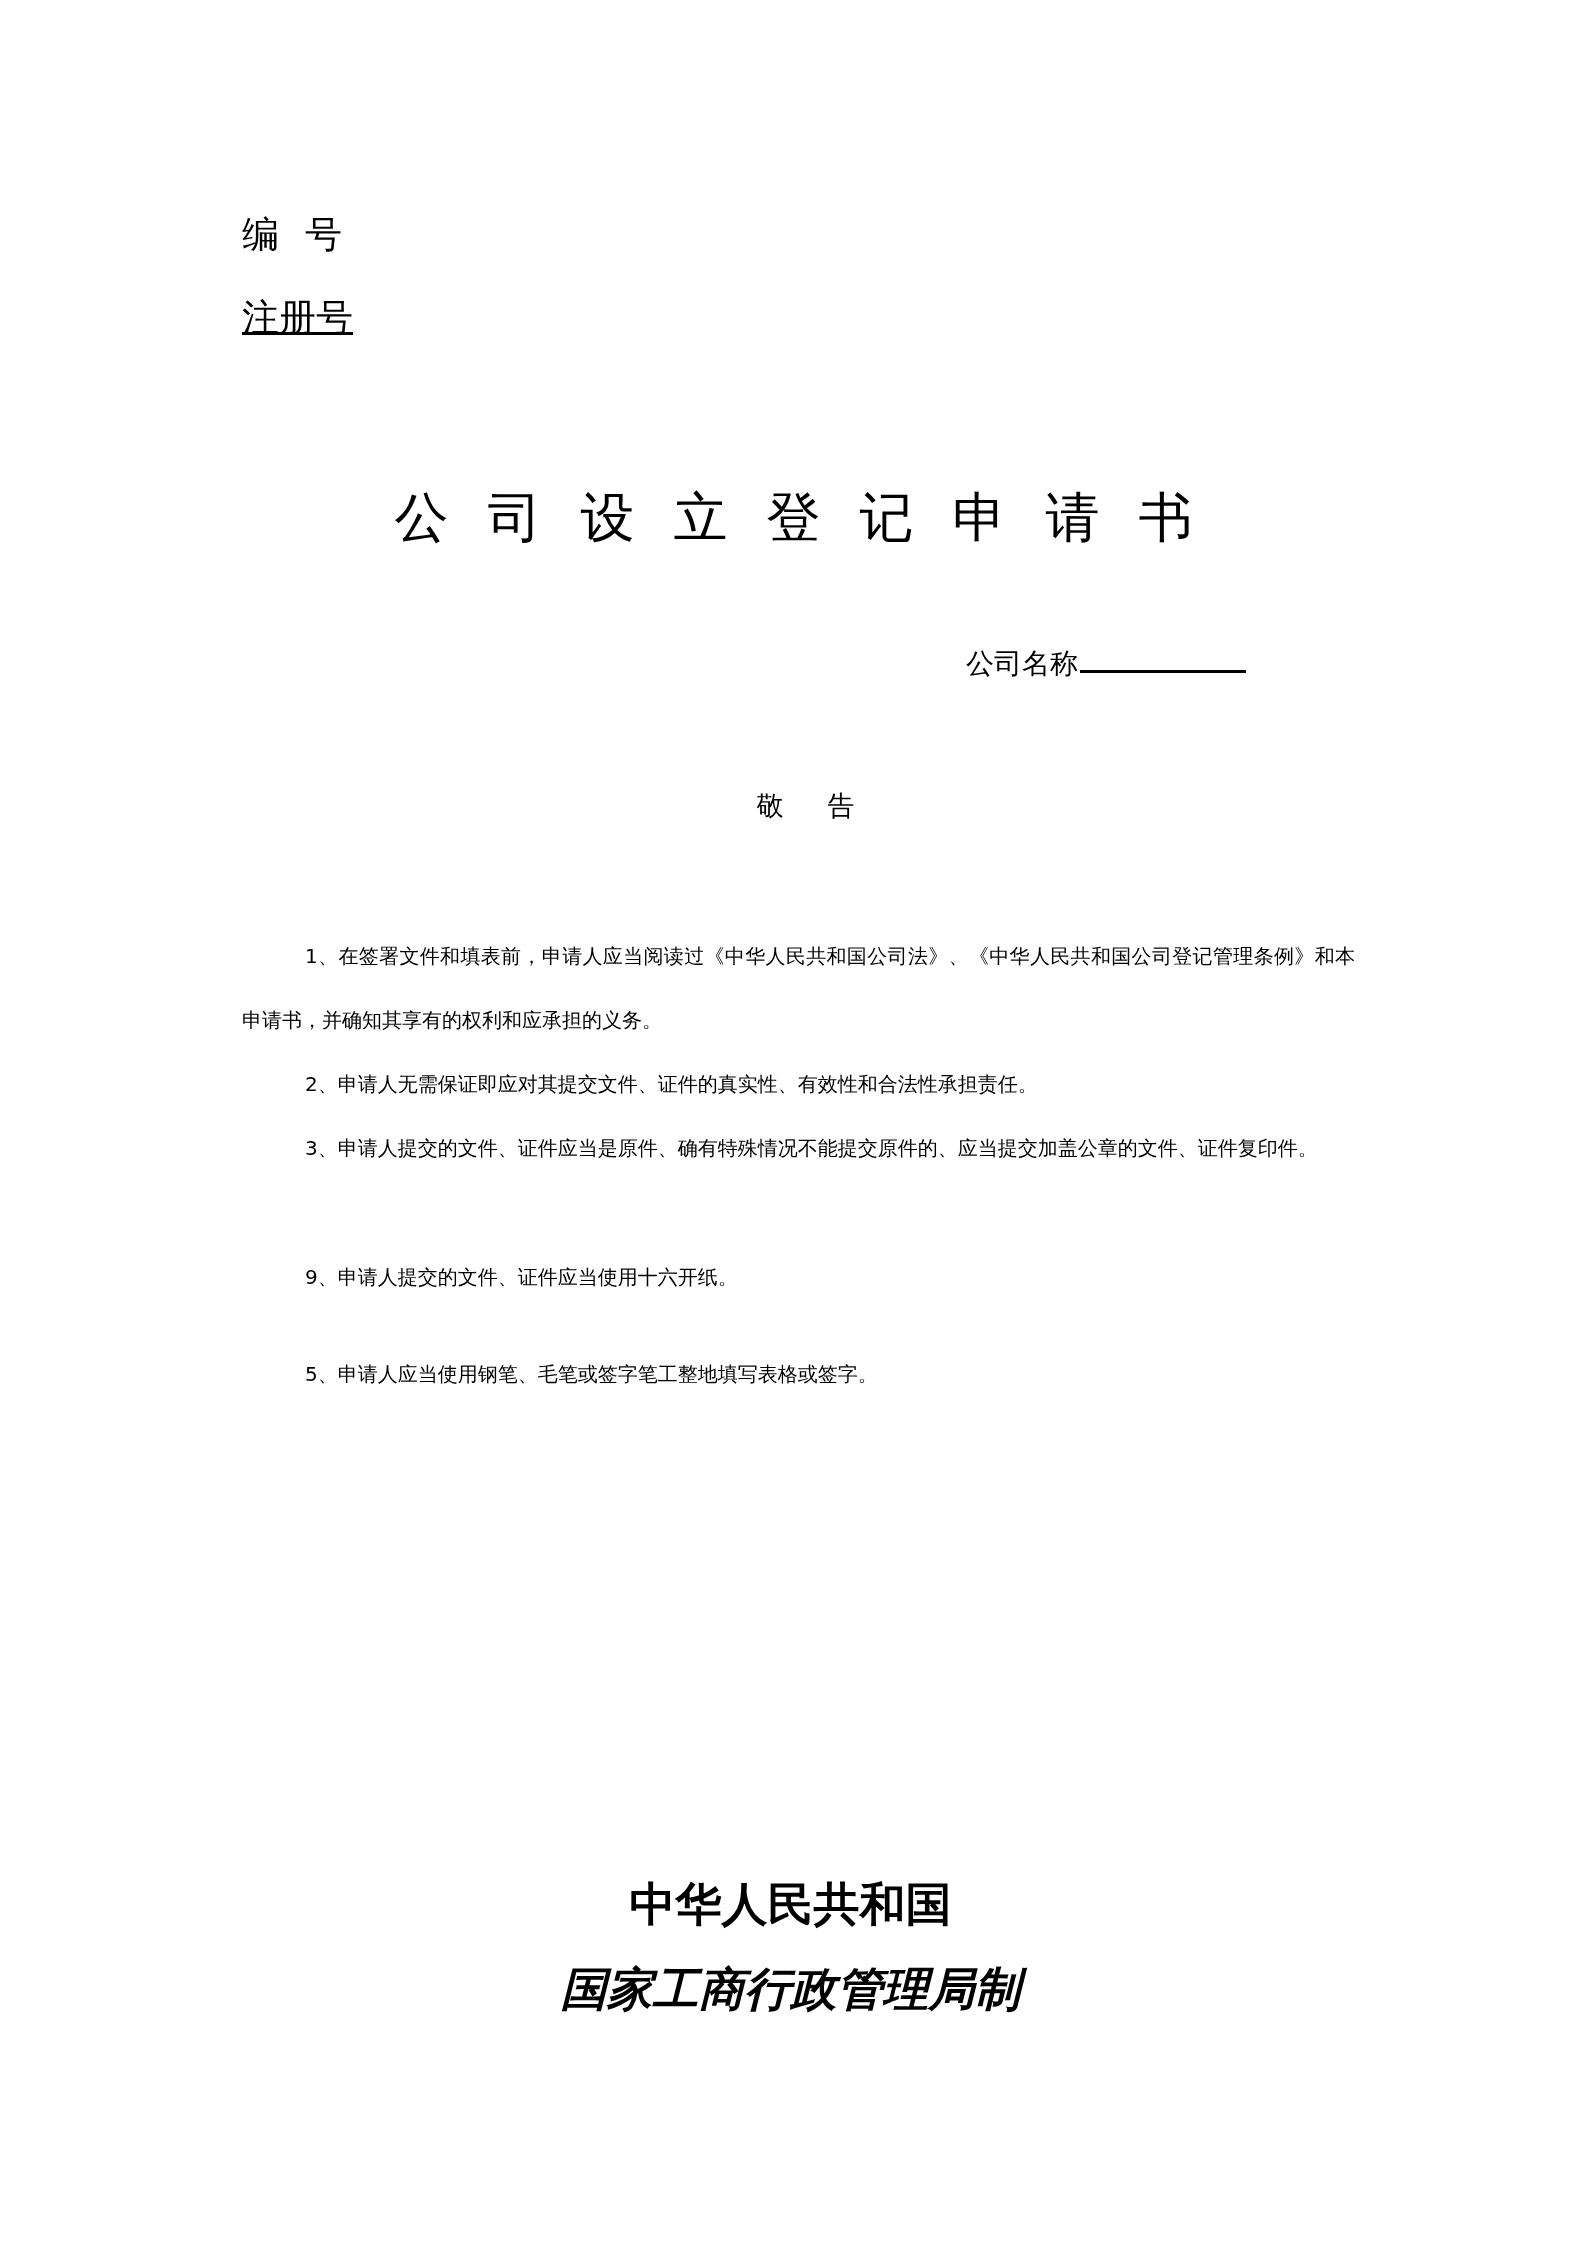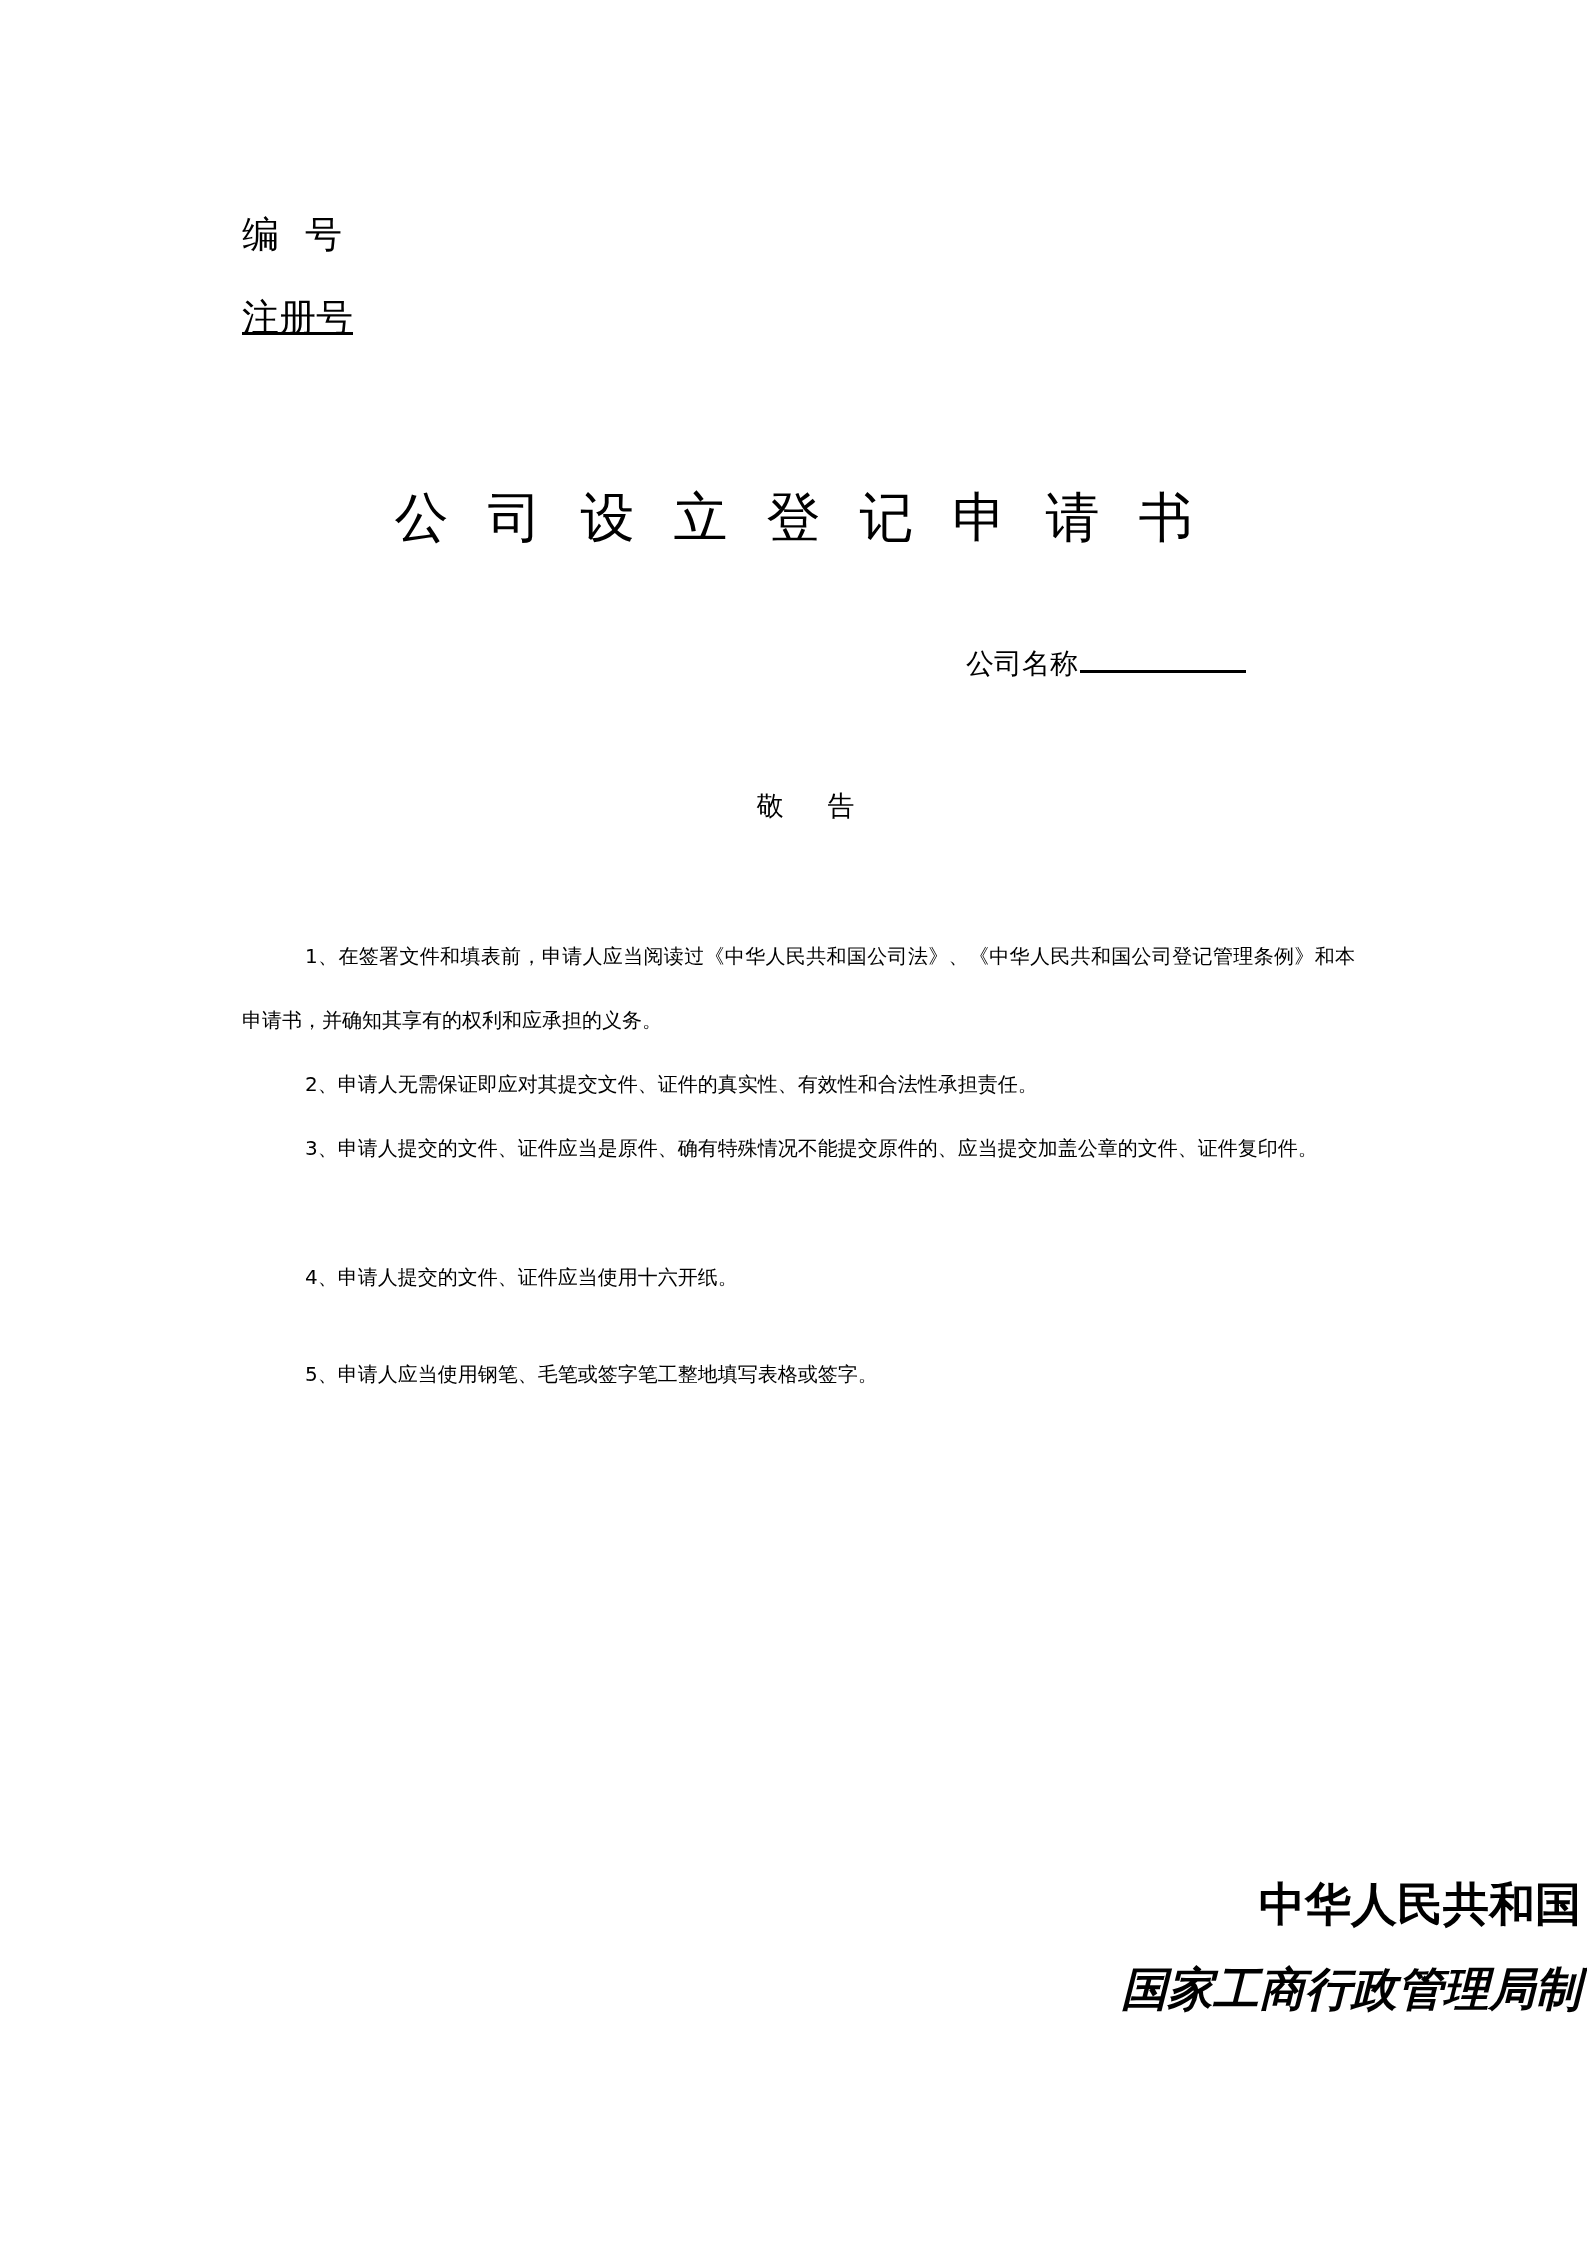--- a/index.html
+++ b/index.html
@@ -16,37 +16,37 @@
   #company .blank { display: inline-block; width: 166px; border-bottom: 3px solid #000; height: 36px; vertical-align: baseline; margin-left: 2px; }
   #notice-title { top: 792px; left: 12px; width: 1587px; text-align: center; font-size: 27px; line-height: 1; }
   #notice-title span.sp { display: inline-block; width: 44px; }
   .para { left: 242px; width: 1113px; font-size: 20px; line-height: 64px; white-space: normal;
           text-indent: 63px; text-align: justify; }
   #p1 { top: 924px; }
   #p2 { top: 1052px; }
   #p3 { top: 1116px; }
   #p4 { top: 1245px; }
   #p5 { top: 1342px; }
-  .footer { left: 0; width: 1581px; text-align: right; font-weight: bold; font-size: 46px; line-height: 1; }
+  .footer { left: 0; width: 1581px; text-align: center; font-weight: bold; font-size: 46px; line-height: 1; }
   #footer1 { top: 1881px; }
   #footer2 { top: 1966px; font-style: italic; }
 </style>
 </head>
 <body>
 
 <div class="abs meta" id="serial"><span>编</span><span class="gap"></span><span>号</span></div>
 
 <div class="abs meta" id="regno">注册号</div>
 
 <div class="abs" id="title">公司设立登记申请书</div>
 
 <div class="abs" id="company"><span>公司名称</span><span class="blank"></span></div>
 
 <div class="abs" id="notice-title"><span>敬</span><span class="sp"></span><span>告</span></div>
 
 <div class="abs para" id="p1">1、在签署文件和填表前，申请人应当阅读过《中华人民共和国公司法》、《中华人民共和国公司登记管理条例》和本申请书，并确知其享有的权利和应承担的义务。</div>
 <div class="abs para" id="p2">2、申请人无需保证即应对其提交文件、证件的真实性、有效性和合法性承担责任。</div>
 <div class="abs para" id="p3">3、申请人提交的文件、证件应当是原件、确有特殊情况不能提交原件的、应当提交加盖公章的文件、证件复印件。</div>
-<div class="abs para" id="p4">4、申请人提交的文件、证件应当使用十六开纸。</div>
+<div class="abs para" id="p4">9、申请人提交的文件、证件应当使用十六开纸。</div>
 <div class="abs para" id="p5">5、申请人应当使用钢笔、毛笔或签字笔工整地填写表格或签字。</div>
 
 <div class="abs footer" id="footer1">中华人民共和国</div>
 <div class="abs footer" id="footer2">国家工商行政管理局制</div>
 
 </body></html>

